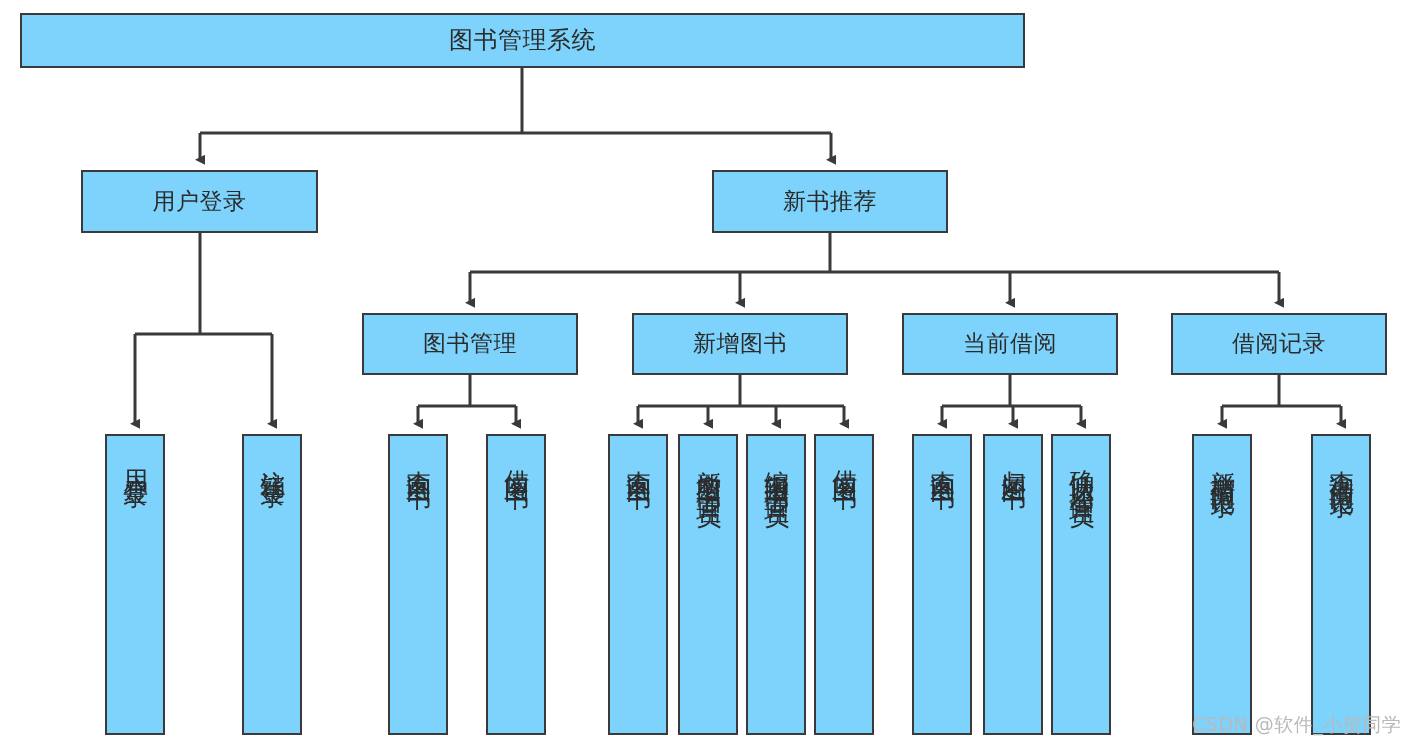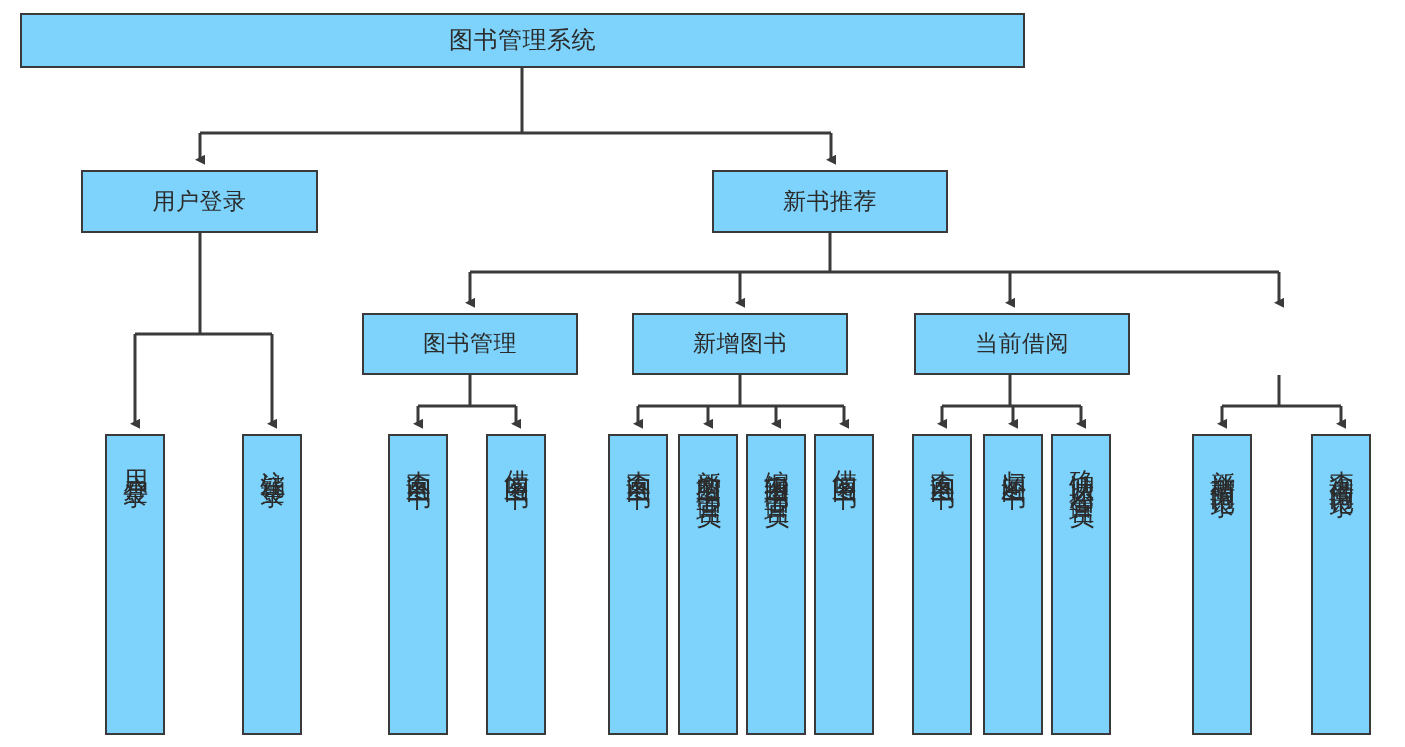--- a/index.html
+++ b/index.html
@@ -122,22 +122,25 @@
   <div class="node h-node" id="n-l2-1" style="left: 712px; top: 170px; width: 236px; height: 63px;">
     <span class="label">新书推荐</span>
   </div>
 
   <div class="node h-node" id="n-l3-0" style="left: 362px; top: 313px; width: 216px; height: 62px;">
     <span class="label">图书管理</span>
   </div>
   <div class="node h-node" id="n-l3-1" style="left: 632px; top: 313px; width: 216px; height: 62px;">
     <span class="label">新增图书</span>
   </div>
-  <div class="node h-node" id="n-l3-2" style="left: 902px; top: 313px; width: 216px; height: 62px; margin-left: 12px;">
+  <div class="node h-node" id="n-l3-2" style="left: 902px; top: 313px; width: 216px; height: 62px;">
     <span class="label">当前借阅</span>
+  </div>
+  <div class="node h-node" id="n-l3-3" style="left: 1171px; top: 313px; width: 216px; height: 62px;">
+    <span class="label">借阅记录</span>
   </div>
 
   <div class="node v-node" id="n-leaf-0" style="left: 105px; top: 434px; width: 60px; height: 301px;">
     <span class="label">用户登录</span>
   </div>
   <div class="node v-node" id="n-leaf-1" style="left: 242px; top: 434px; width: 60px; height: 301px;">
     <span class="label">注销登录</span>
   </div>
   <div class="node v-node" id="n-leaf-2" style="left: 388px; top: 434px; width: 60px; height: 301px;">
     <span class="label">查询图书</span>
@@ -166,13 +169,14 @@
   <div class="node v-node" id="n-leaf-10" style="left: 1051px; top: 434px; width: 60px; height: 301px;">
     <span class="label">确认归还（管理员）</span>
   </div>
   <div class="node v-node" id="n-leaf-11" style="left: 1192px; top: 434px; width: 60px; height: 301px;">
     <span class="label">新增借阅记录</span>
   </div>
   <div class="node v-node" id="n-leaf-12" style="left: 1311px; top: 434px; width: 60px; height: 301px;">
     <span class="label">查询借阅记录</span>
   </div>
 
+  <div id="watermark">CSDN @软件_小贺同学</div>
 </div>
 
 </body></html>

